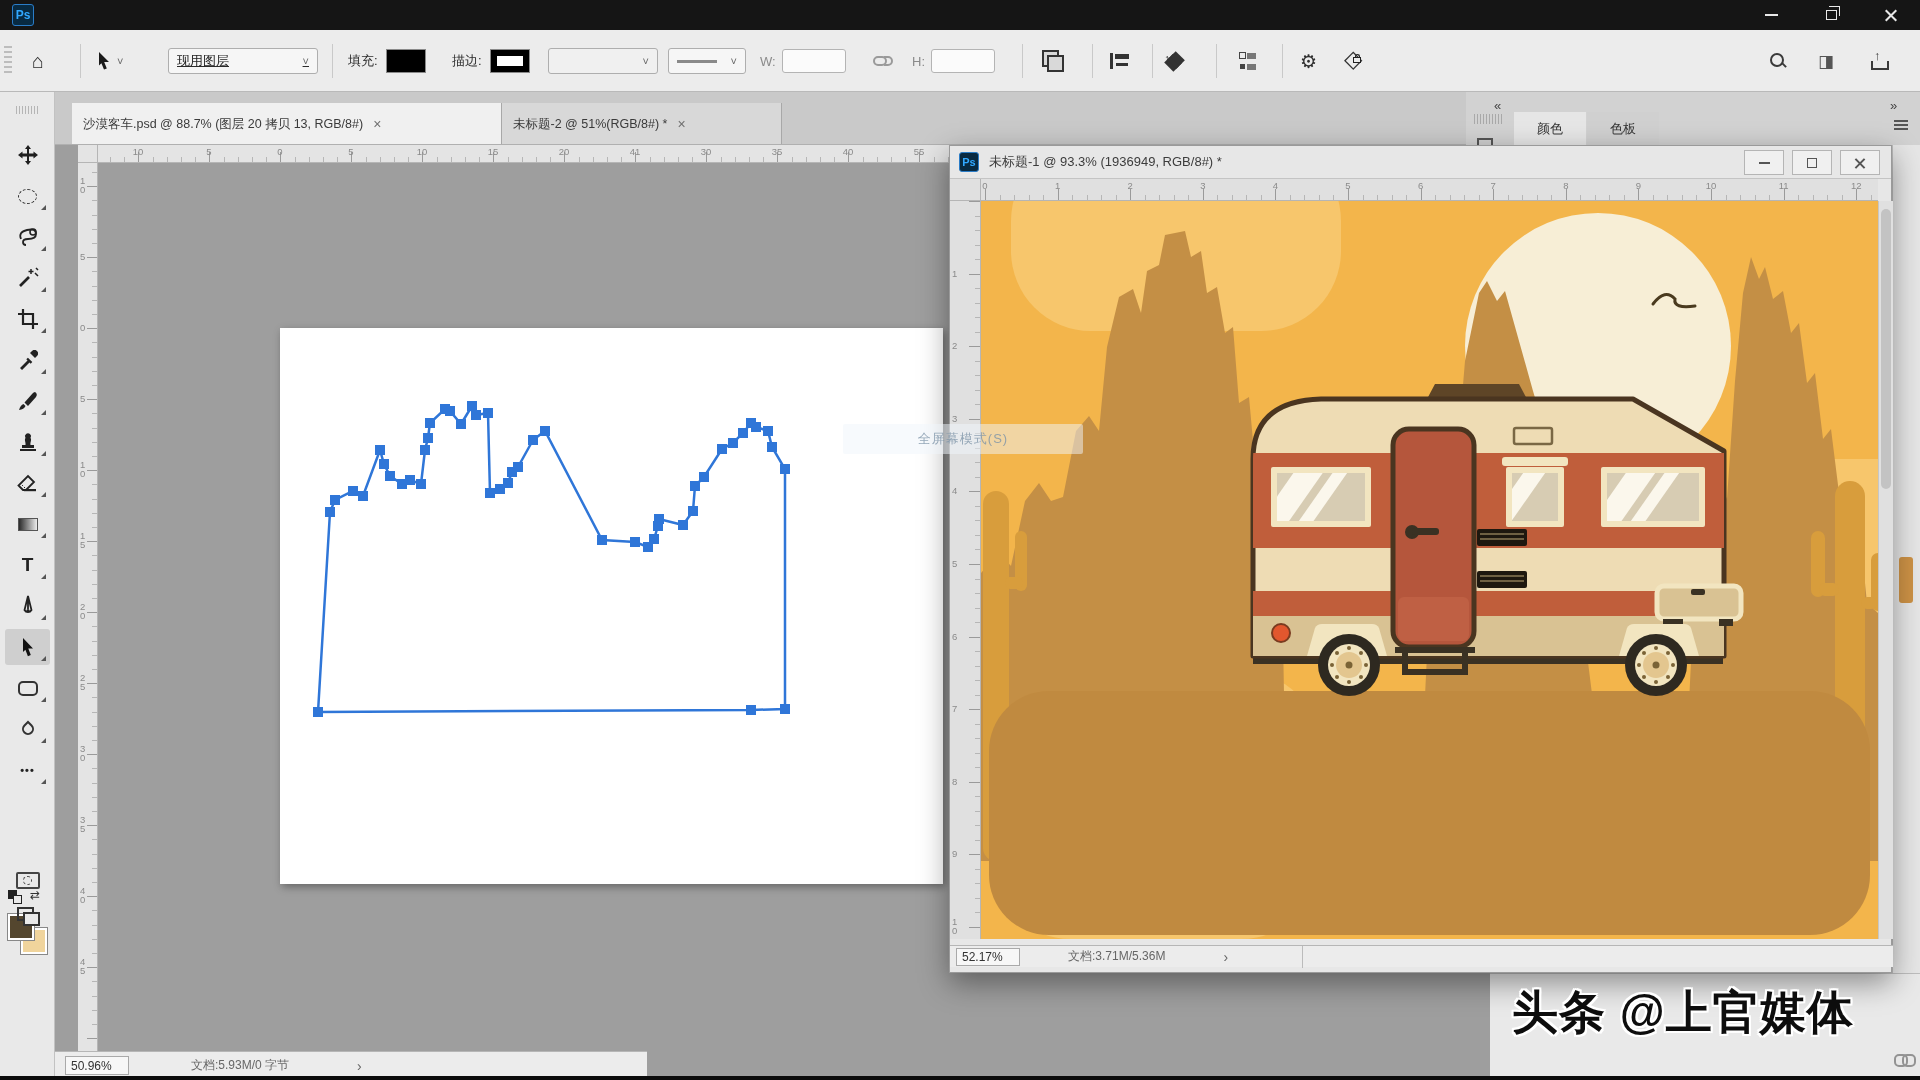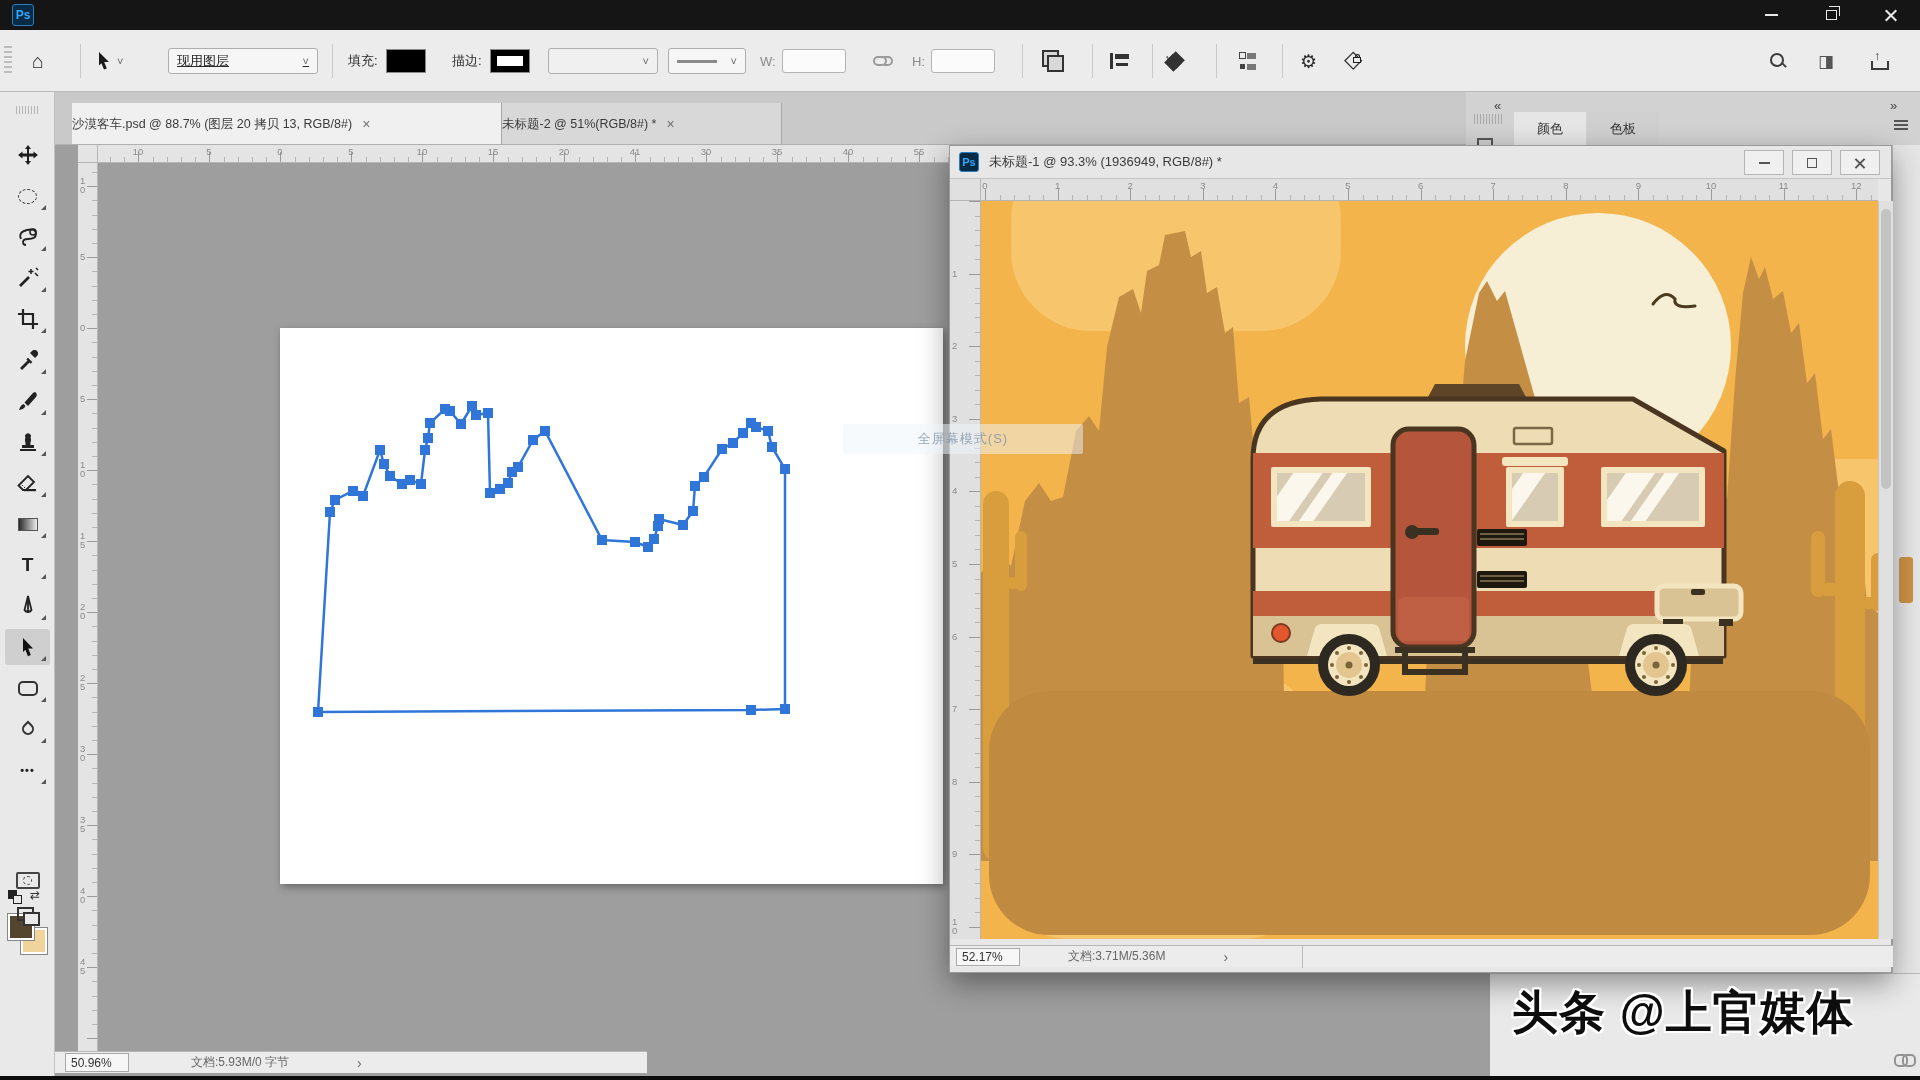--- a/index.html
+++ b/index.html
@@ -88,21 +88,21 @@
   .fgbg { position:absolute; left:8px; top:822px; width:40px; height:42px; }
   .fg { position:absolute; left:0; top:0; width:26px; height:26px; background:#54462e; border:2px solid #fff; box-shadow:0 0 0 1px #888; }
   .bg { position:absolute; left:13px; top:14px; width:26px; height:26px; background:#f0d49c; border:2px solid #fff; box-shadow:0 0 0 1px #888; }
   .swap-mini { position:absolute; left:6px; top:796px; width:44px; height:18px; font-size:12px; color:#333; }
   .swap-mini .sq1 { position:absolute; left:2px; top:2px; width:9px; height:9px; background:#222; }
   .swap-mini .sq2 { position:absolute; left:7px; top:7px; width:9px; height:9px; border:1.5px solid #222; background:#e9e9e9; }
   .swap-mini .arr { position:absolute; left:24px; top:0; }
 
   
   #tabbar { left:55px; top:92px; width:1837px; height:53px; background:#c9c9c9; z-index:30; }
-  .doc-tab { position:absolute; top:11px; height:42px; display:flex; align-items:center; padding:0 10px 0 0;
+  .doc-tab { position:absolute; top:11px; height:42px; display:flex; align-items:center; padding:0 10px 0 11px;
              font-size:12.5px; color:#3a3a3a; border-right:1px solid #a8a8a8; }
   .doc-tab .x { margin-left:10px; color:#707070; font-size:14px; }
   #tab1 { left:17px; width:430px; background:#f0f0f0; }
   #tab2 { left:447px; width:280px; background:#d8d8d8; }
   #tab-underline { position:absolute; left:0; top:52px; width:100%; height:1px; background:#b0b0b0; }
 
   
   #dock-top { left:1466px; top:92px; width:454px; height:53px; background:#d2d2d2; z-index:32; }
   .dock-chev { position:absolute; font-size:13px; color:#444; }
   .dock-grip { position:absolute; left:8px; top:22px; width:30px; height:10px;
@@ -130,21 +130,21 @@
   #main-vruler { position:absolute; left:78px; top:163px; width:20px; height:888px; border-right:1px solid #b5b5b5;
     background-image:
       repeating-linear-gradient(to bottom,#9a9a9a 0 1px,transparent 1px 71px),
       repeating-linear-gradient(to bottom,#b6b6b6 0 1px,transparent 1px 14.2px);
     background-size:10px 100%,5px 100%; background-position:100% 23px,100% 8.8px; background-repeat:no-repeat; }
   .rlabel { position:absolute; color:#8a8a8a; }
   .rlabel.h { top:1px; transform:translateX(-50%); }
   .rlabel.v { left:2px; transform:translateY(-55%); line-height:9px; text-align:center; }
 
   
-  #statusbar { left:55px; top:1051px; width:592px; height:22px; background:#ececec; border-top:1px solid #b6b6b6; z-index:22;
+  #statusbar { left:55px; top:1051px; width:592px; height:28px; background:#ececec; border-top:1px solid #b6b6b6; z-index:22;
                display:flex; align-items:center; font-size:12px; color:#444; }
   .zoom-box { margin-left:10px; width:64px; height:19px; background:#f7f7f7; border:1px solid #a9a9a9; display:flex;
               align-items:center; padding-left:5px; font-size:12px; color:#333; }
   #statusbar .doc { margin-left:62px; color:#666; }
   #statusbar .chev-r { margin-left:68px; color:#666; font-size:14px; }
   #bottom-line { left:0; top:1076px; width:1920px; height:4px; background:#0c0c0c; z-index:70; }
 
   
   #floatwin { left:949px; top:145px; width:943px; height:828px; background:#e7e7e7; border:1px solid #9a9a9a;
               box-shadow:0 10px 28px rgba(0,0,0,.4); z-index:45; }

